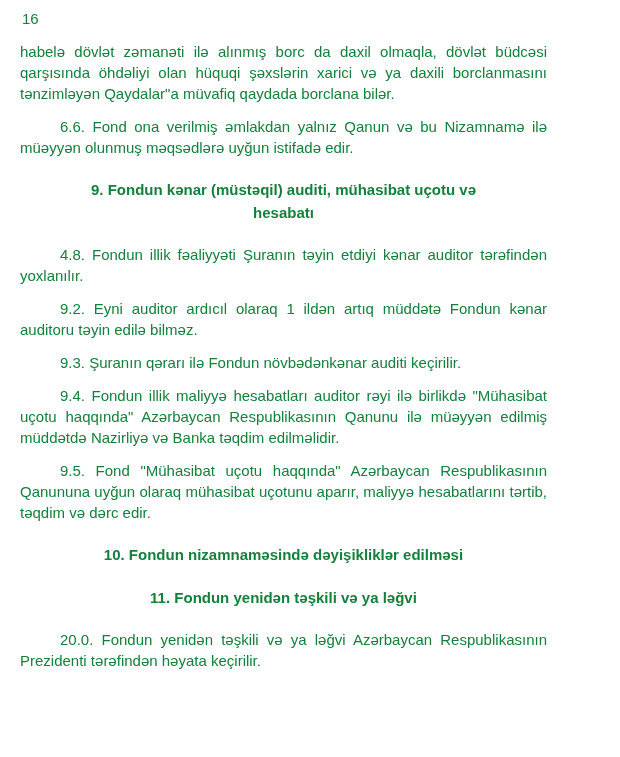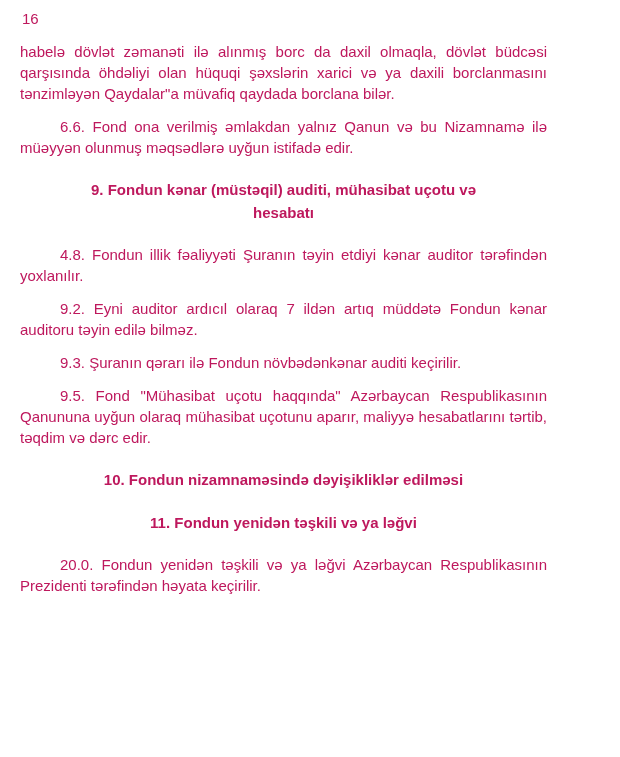--- a/index.html
+++ b/index.html
@@ -5,21 +5,21 @@
   * { box-sizing: border-box; }
   html, body {
     margin: 0;
     padding: 0;
     background: #ffffff;
   }
   .page {
     width: 568px;
     height: 757px;
     background: #ffffff;
-    color: #be185d;
+    color: #15803d;
     font-family: "Liberation Sans", "DejaVu Sans", sans-serif;
     font-size: 15px;
     line-height: 21px;
     padding: 8px 9px 6px 8px;
     overflow: hidden;
   }
   .page-number {
     margin: 0 0 12px 14px;
   }
   p.para {
@@ -45,22 +45,23 @@
 <div class="page">
   <div class="page-number">16</div>
 
   <div>
     <p class="para continuation">habelə dövlət zəmanəti ilə alınmış borc da daxil olmaqla, dövlət büdcəsi qarşısında öhdəliyi olan hüquqi şəxslərin xarici və ya daxili borclanmasını tənzimləyən Qaydalar"a müvafiq qaydada borclana bilər.</p>
     <p class="para">6.6. Fond ona verilmiş əmlakdan yalnız Qanun və bu Nizamnamə ilə müəyyən olunmuş məqsədlərə uyğun istifadə edir.</p>
 
     <h2 class="heading">9. Fondun kənar (müstəqil) auditi, mühasibat uçotu və hesabatı</h2>
 
     <p class="para">4.8. Fondun illik fəaliyyəti Şuranın təyin etdiyi kənar auditor tərəfindən yoxlanılır.</p>
-    <p class="para">9.2. Eyni auditor ardıcıl olaraq 7 ildən artıq müddətə Fondun kənar auditoru təyin edilə bilməz.</p>
+    <p class="para">9.2. Eyni auditor ardıcıl olaraq 1 ildən artıq müddətə Fondun kənar auditoru təyin edilə bilməz.</p>
     <p class="para">9.3. Şuranın qərarı ilə Fondun növbədənkənar auditi keçirilir.</p>
+    <p class="para">9.4. Fondun illik maliyyə hesabatları auditor rəyi ilə birlikdə "Mühasibat uçotu haqqında" Azərbaycan Respublikasının Qanunu ilə müəyyən edilmiş müddətdə Nazirliyə və Banka təqdim edilməlidir.</p>
     <p class="para">9.5. Fond "Mühasibat uçotu haqqında" Azərbaycan Respublikasının Qanununa uyğun olaraq mühasibat uçotunu aparır, maliyyə hesabatlarını tərtib, təqdim və dərc edir.</p>
 
     <h2 class="heading">10. Fondun nizamnaməsində dəyişikliklər edilməsi</h2>
 
 
     <h2 class="heading">11. Fondun yenidən təşkili və ya ləğvi</h2>
 
     <p class="para">20.0. Fondun yenidən təşkili və ya ləğvi Azərbaycan Respublikasının Prezidenti tərəfindən həyata keçirilir.</p>
   </div>
 </div>

